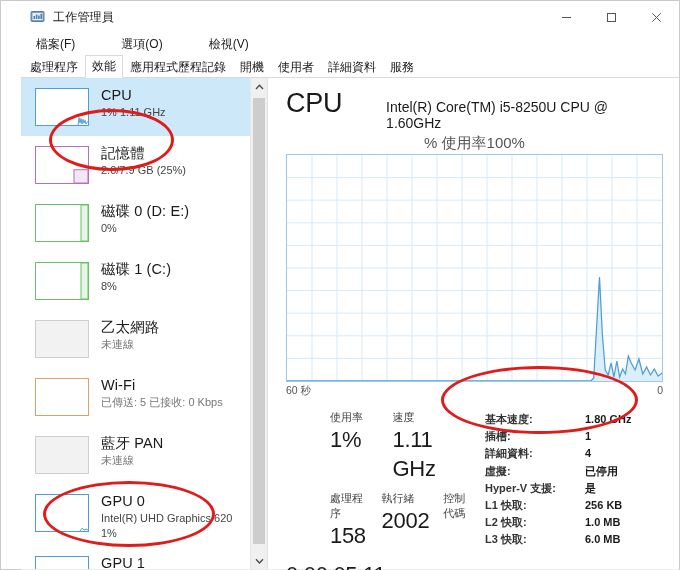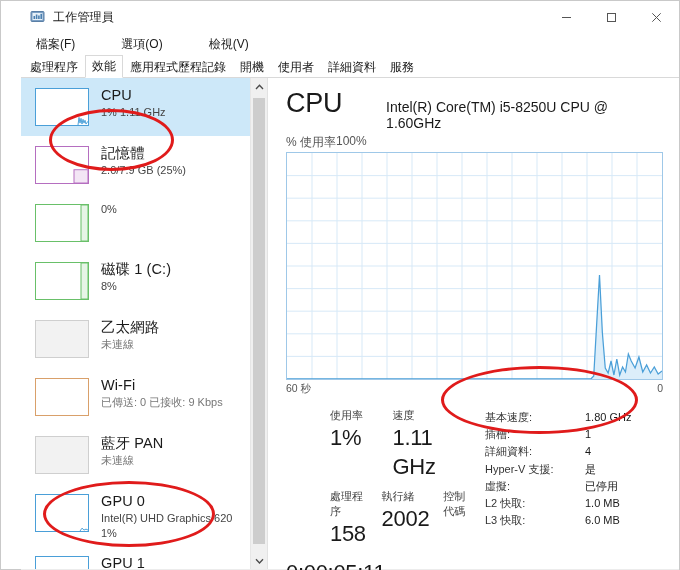--- a/index.html
+++ b/index.html
@@ -85,42 +85,42 @@
   .sb-arrow.bottom{position:absolute;bottom:0;left:0;}
   .sb-thumb{
     position:absolute;left:2px;top:20px;width:12px;height:446px;background:#cdcdcd;
   }
 
   
   .main{flex:1;position:relative;padding:0 16px 0 18px;box-sizing:border-box;}
   .mhead{display:flex;align-items:baseline;margin-top:8px;}
   .mtitle{font-size:27px;color:#1a1a1a;line-height:34px;letter-spacing:-.3px;}
   .mdesc{font-size:14px;color:#1a1a1a;margin-left:44px;}
-  .axisrow{display:flex;justify-content:flex-start;font-size:12px;color:#555;margin-top:3px;}
+  .axisrow{display:flex;justify-content:center;font-size:15px;color:#555;margin-top:3px;}
   .graph{
     height:228px;border:1px solid #9fc8e8;box-sizing:border-box;position:relative;
     background:#fff;overflow:hidden;margin-top:1px;
   }
   .graph svg{display:block;width:100%;height:100%;}
   .axisrow2{display:flex;justify-content:space-between;font-size:10.5px;color:#555;margin-top:2px;}
 
   
   .stats{display:flex;margin-top:12px;}
   .stats-left{width:195px;flex:none;}
   .srow{display:flex;margin-left:44px;}
   .scell{margin-right:14px;}
   .scell .lbl{font-size:11px;color:#444;line-height:15px;}
   .scell .val{font-size:22px;color:#1a1a1a;line-height:29px;letter-spacing:-.3px;}
   .scell.w1{width:58px;}
   .scell.w2{width:70px;}
   .scell.w3{width:68px;}
   .uptime{margin-top:10px;}
 
   .specs{margin-left:4px;padding-top:1px;}
-  .specrow{display:flex;font-size:11px;line-height:17.2px;}
+  .specrow{display:flex;font-size:11px;line-height:17.2px;font-weight:bold;}
   .speclbl{width:100px;color:#333;}
   .specval{color:#1a1a1a;}
 
   
   .footer{
     height:24px;display:flex;align-items:center;padding-left:8px;
     font-size:12px;background:#fff;border-top:1px solid #ececec;
   }
 
   
@@ -215,20 +215,21 @@
           </div>
         </div>
 
         <div class="sitem">
           <div class="thumb" style="border:1px solid #69c069">
             <svg class="spark" width="54" height="38" viewBox="0 0 54 38" preserveAspectRatio="none">
               <rect x="47" y="0" width="7" height="38" fill="#e7f5e7" stroke="#69c069" stroke-width="1"></rect>
             </svg>
           </div>
           <div class="sbody">
+            <div class="sname">磁碟 0 (D: E:)</div>
             <div class="ssub">0%</div>
           </div>
         </div>
 
         <div class="sitem">
           <div class="thumb" style="border:1px solid #69c069">
             <svg class="spark" width="54" height="38" viewBox="0 0 54 38" preserveAspectRatio="none">
               <rect x="47" y="0" width="7" height="38" fill="#e7f5e7" stroke="#69c069" stroke-width="1"></rect>
             </svg>
           </div>
@@ -243,21 +244,21 @@
           <div class="sbody">
             <div class="sname">乙太網路</div>
             <div class="ssub muted">未連線</div>
           </div>
         </div>
 
         <div class="sitem">
           <div class="thumb" style="border:1px solid #d9a06a"></div>
           <div class="sbody">
             <div class="sname">Wi-Fi</div>
-            <div class="ssub muted">已傳送: 0 已接收: 9 Kbps</div>
+            <div class="ssub muted">已傳送: 5 已接收: 0 Kbps</div>
           </div>
         </div>
 
         <div class="sitem">
           <div class="thumb" style="border:1px solid #cfcfcf;background:#f2f2f2"></div>
           <div class="sbody">
             <div class="sname">藍牙 PAN</div>
             <div class="ssub muted">未連線</div>
           </div>
         </div>
@@ -386,26 +387,30 @@
           </div>
           <div class="specrow">
             <div class="speclbl">插槽:</div>
             <div class="specval">1</div>
           </div>
           <div class="specrow">
             <div class="speclbl">詳細資料:</div>
             <div class="specval">4</div>
           </div>
           <div class="specrow">
+            <div class="speclbl">虛擬:</div>
+            <div class="specval">已停用</div>
+          </div>
+          <div class="specrow">
             <div class="speclbl">Hyper-V 支援:</div>
             <div class="specval">是</div>
           </div>
           <div class="specrow">
-            <div class="speclbl">虛擬:</div>
-            <div class="specval">已停用</div>
+            <div class="speclbl">L1 快取:</div>
+            <div class="specval">256 KB</div>
           </div>
           <div class="specrow">
             <div class="speclbl">L2 快取:</div>
             <div class="specval">1.0 MB</div>
           </div>
           <div class="specrow">
             <div class="speclbl">L3 快取:</div>
             <div class="specval">6.0 MB</div>
           </div>
         </div>

